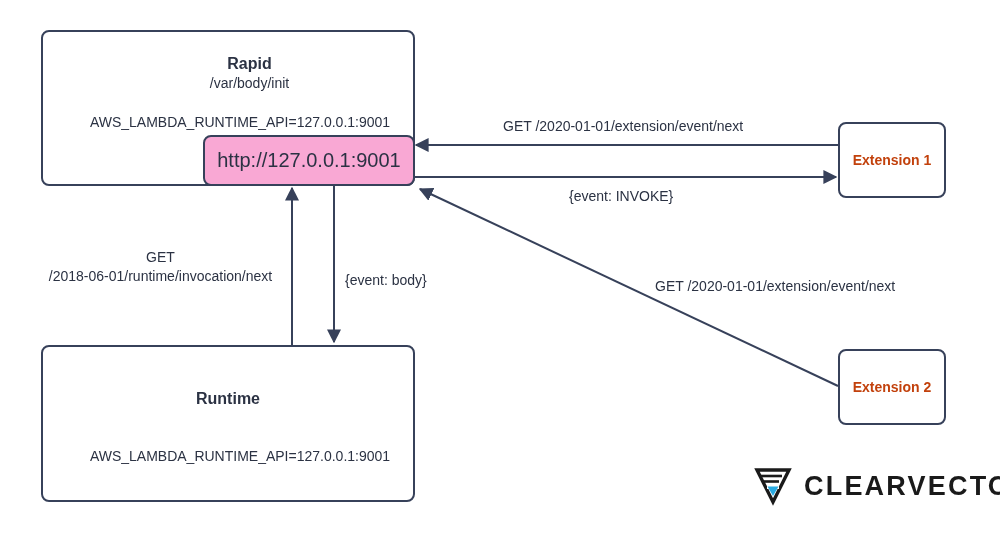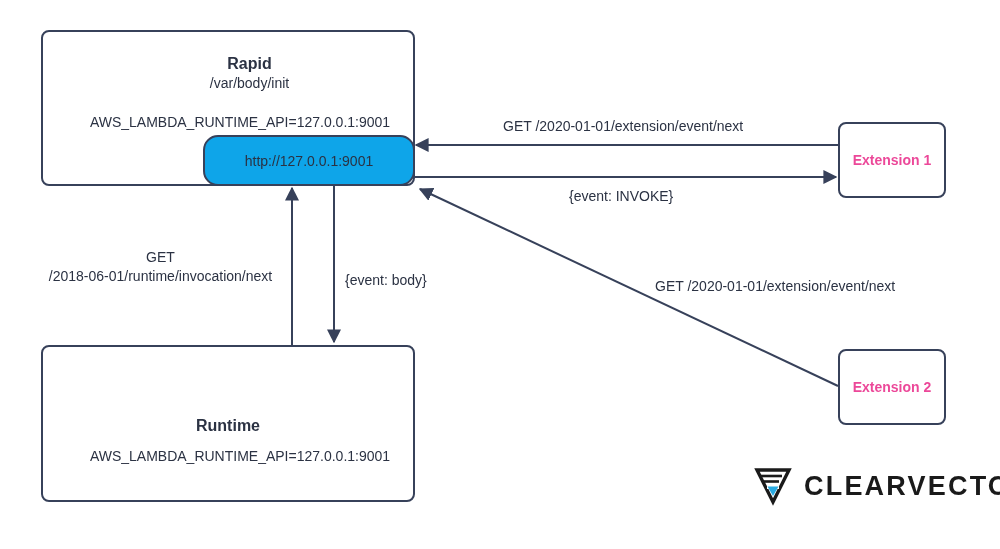--- a/index.html
+++ b/index.html
@@ -45,41 +45,41 @@
   .node-env {
     font-size: 14px;
     color: #2b3243;
     line-height: 19px;
     margin-left: 24px;
   }
   .inner-node {
     position: absolute;
     box-sizing: border-box;
     border: 2px solid #37415a;
-    border-radius: 15px;
-    background: #0ea5e9;
+    border-radius: 8px;
+    background: #f9a8d4;
     display: flex;
     align-items: center;
     justify-content: center;
-    font-size: 14px;
+    font-size: 20px;
     color: #2b3243;
     z-index: 5;
   }
   .ext-node {
     position: absolute;
     box-sizing: border-box;
     border: 2px solid #37415a;
     border-radius: 8px;
     background: #ffffff;
     display: flex;
     align-items: center;
     justify-content: center;
     font-size: 14px;
     font-weight: bold;
-    color: #ec4899;
+    color: #c2410c;
     z-index: 5;
   }
   .edge-label {
     position: absolute;
     font-size: 14px;
     color: #2b3243;
     line-height: 19px;
     white-space: nowrap;
     background: transparent;
     z-index: 6;
@@ -142,21 +142,21 @@
     <div class="node-stack" style="top:81px;">
       <div class="node-env">AWS_LAMBDA_RUNTIME_API=127.0.0.1:9001</div>
     </div>
   </div>
 
   <div class="inner-node" style="left:203px; top:135px; width:212px; height:51px;">
     <span>http://127.0.0.1:9001</span>
   </div>
 
   <div class="node" style="left:41px; top:345px; width:374px; height:157px;">
-    <div class="node-stack" style="top:42px;margin-top:27px;">
+    <div class="node-stack" style="top:42px;">
       <div class="node-title">Runtime</div>
     </div>
     <div class="node-stack" style="top:100px;">
       <div class="node-env">AWS_LAMBDA_RUNTIME_API=127.0.0.1:9001</div>
     </div>
   </div>
 
   <div class="ext-node" style="left:838px; top:122px; width:108px; height:76px;">
     <span>Extension 1</span>
   </div>

